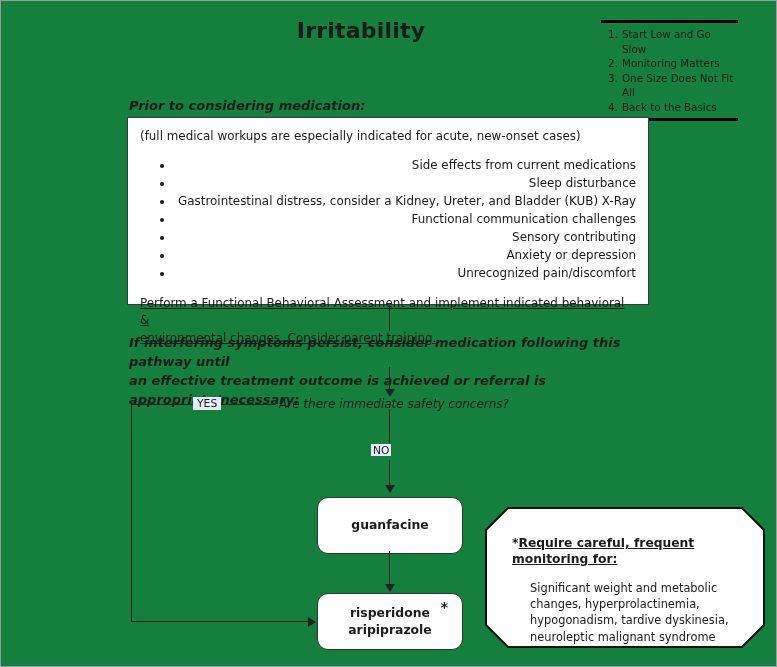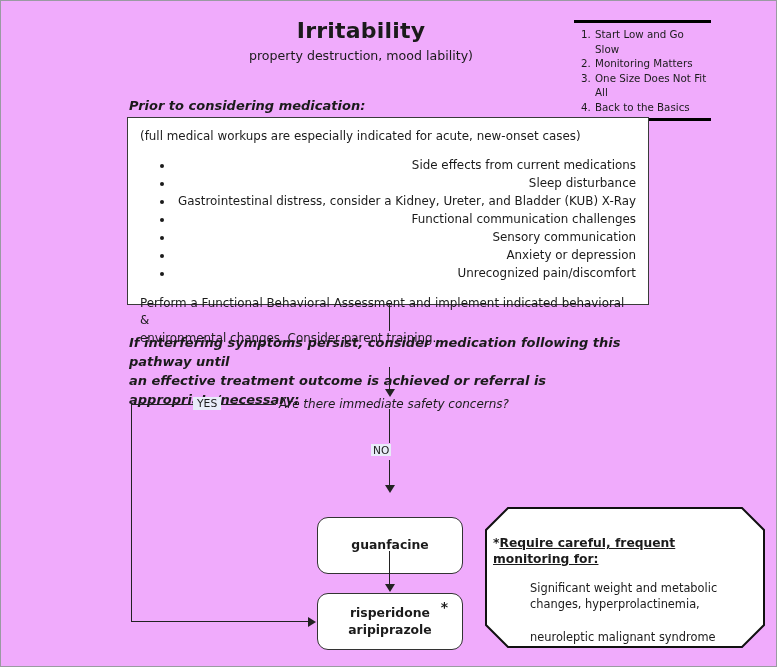--- a/index.html
+++ b/index.html
@@ -4,21 +4,21 @@
 <style>
   html, body {
     margin: 0;
     padding: 0;
     background: #ffffff;
   }
   #page {
     position: relative;
     width: 777px;
     height: 667px;
-    background: #f0abfc;
+    background: #15803d;
     border: 1px solid #9a9aa2;
     box-sizing: border-box;
     font-family: "DejaVu Sans", sans-serif;
     color: #1b1b1b;
     overflow: hidden;
   }
 
   
   .title-block {
     position: absolute;
@@ -36,21 +36,21 @@
   }
   .doc-subtitle {
     font-size: 12.6px;
     line-height: 1.38;
     margin: 0;
   }
 
   
   .legend {
     position: absolute;
-    left: 573px;
+    left: 600px;
     top: 19px;
     width: 137px;
     border-top: 3px solid #000;
     border-bottom: 3px solid #000;
     padding: 4px 0 3px 0;
   }
   .legend ol {
     margin: 0;
     padding: 0 0 0 20px;
     list-style: decimal;
@@ -99,20 +99,21 @@
   }
   .assess-list li {
     font-size: 11.9px;
     line-height: 1.52;
     text-align: right;
   }
   .assess-foot {
     margin-top: 12px;
     font-size: 11.9px;
     line-height: 1.5;
+    text-decoration: underline;
   }
 
   
   .persist-note {
     position: absolute;
     left: 128px;
     top: 333px;
     width: 540px;
     font-size: 13px;
     font-weight: bold;
@@ -193,21 +194,21 @@
     border-radius: 11px;
     box-sizing: border-box;
     display: flex;
     align-items: center;
     justify-content: center;
     text-align: center;
     font-size: 12.4px;
     font-weight: bold;
     line-height: 1.35;
   }
-  .box-guanfacine  { left: 316px; top: 516px; width: 146px; height: 57px; }
+  .box-guanfacine  { left: 316px; top: 496px; width: 146px; height: 57px; }
   .box-risperidone { left: 316px; top: 592px; width: 146px; height: 57px; }
   .box-star {
     position: absolute;
     right: 14px;
     top: 4px;
     font-size: 14px;
     font-weight: bold;
   }
 
   
@@ -224,57 +225,57 @@
     left: 0; top: 0;
     width: 280px;
     height: 141px;
     padding: 29px 16px 0 8px;
     box-sizing: border-box;
   }
   .octa-head {
     font-size: 12.3px;
     font-weight: bold;
     line-height: 1.3;
+    margin-left: 19px;
   }
   .octa-head .ul { text-decoration: underline; }
   .octa-body {
     margin: 12px 0 0 37px;
     font-size: 11.4px;
     line-height: 1.42;
   }
 </style>
 </head>
 <body>
 
 <div id="page">
 
   <div class="title-block">
     <div class="doc-title">Irritability</div>
-    <div class="doc-subtitle">property destruction, mood lability)</div>
   </div>
 
   <div class="legend">
     <ol>
       <li>Start Low and Go Slow</li>
       <li>Monitoring Matters</li>
       <li>One Size Does Not Fit All</li>
       <li>Back to the Basics</li>
     </ol>
   </div>
 
   <div class="prior-label">Prior to considering medication:</div>
 
   <div class="assess-box">
     <div class="assess-sub">(full medical workups are especially indicated for acute, new-onset cases)</div>
     <ul class="assess-list">
       <li>Side effects from current medications</li>
       <li>Sleep disturbance</li>
       <li>Gastrointestinal distress, consider a Kidney, Ureter, and Bladder (KUB) X-Ray</li>
       <li>Functional communication challenges</li>
-      <li>Sensory communication</li>
+      <li>Sensory contributing</li>
       <li>Anxiety or depression</li>
       <li>Unrecognized pain/discomfort</li>
     </ul>
     <div class="assess-foot">
       <span>Perform a Functional Behavioral Assessment and implement indicated behavioral &amp;</span><br>
       <span>environmental changes. Consider parent training.</span>
     </div>
   </div>
 
   <div class="vline conn-a"></div>
@@ -317,19 +318,19 @@
 
   <div class="octagon">
     <svg width="280" height="141" viewBox="0 0 280 141">
       <polygon points="23,1 257,1 279,23 279,118 257,140 23,140 1,118 1,23" fill="#ffffff" stroke="#111111" stroke-width="2"></polygon>
     </svg>
     <div class="octa-content">
       <div class="octa-head"><span>*</span><span class="ul">Require careful, frequent monitoring for:</span></div>
       <div class="octa-body">
         <span>Significant weight and metabolic</span><br>
         <span>changes, hyperprolactinemia,</span><br>
-        <br>
+        <span>hypogonadism, tardive dyskinesia,</span><br>
         <span>neuroleptic malignant syndrome</span>
       </div>
     </div>
   </div>
 
 </div>
 
 </body></html>

